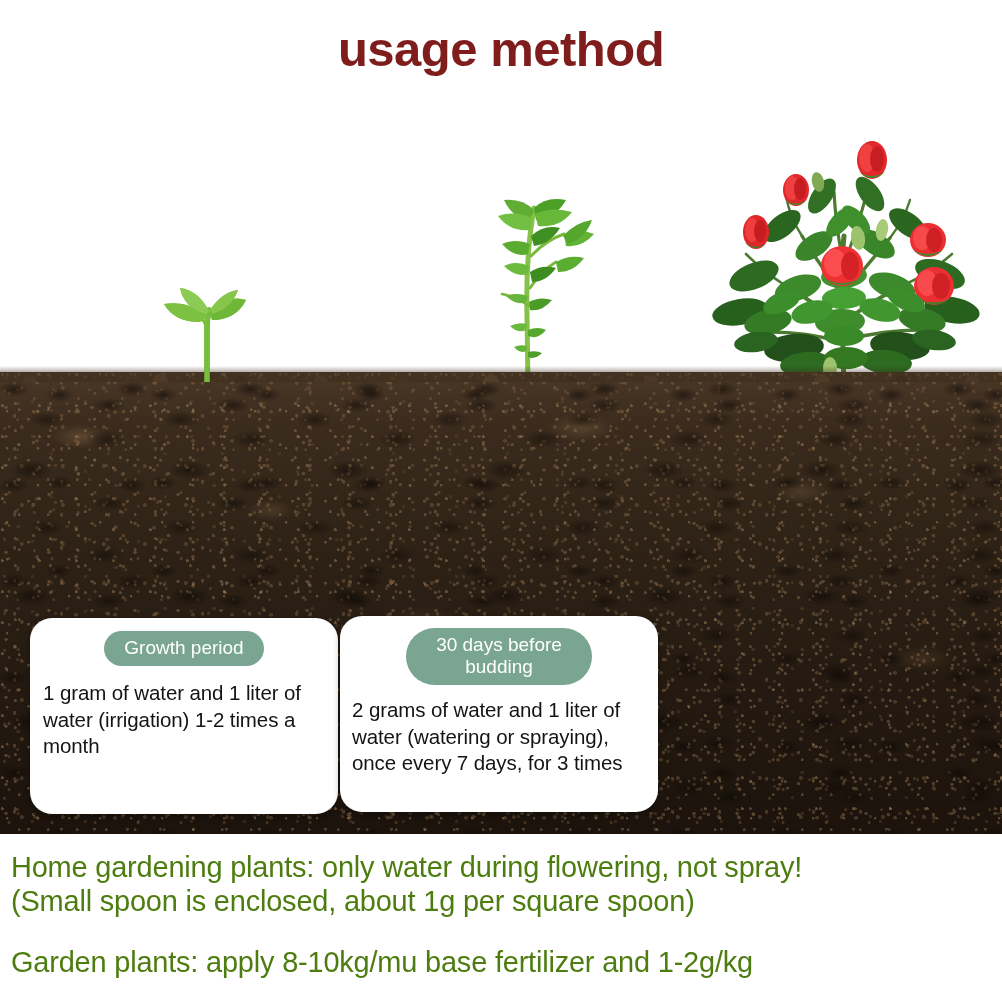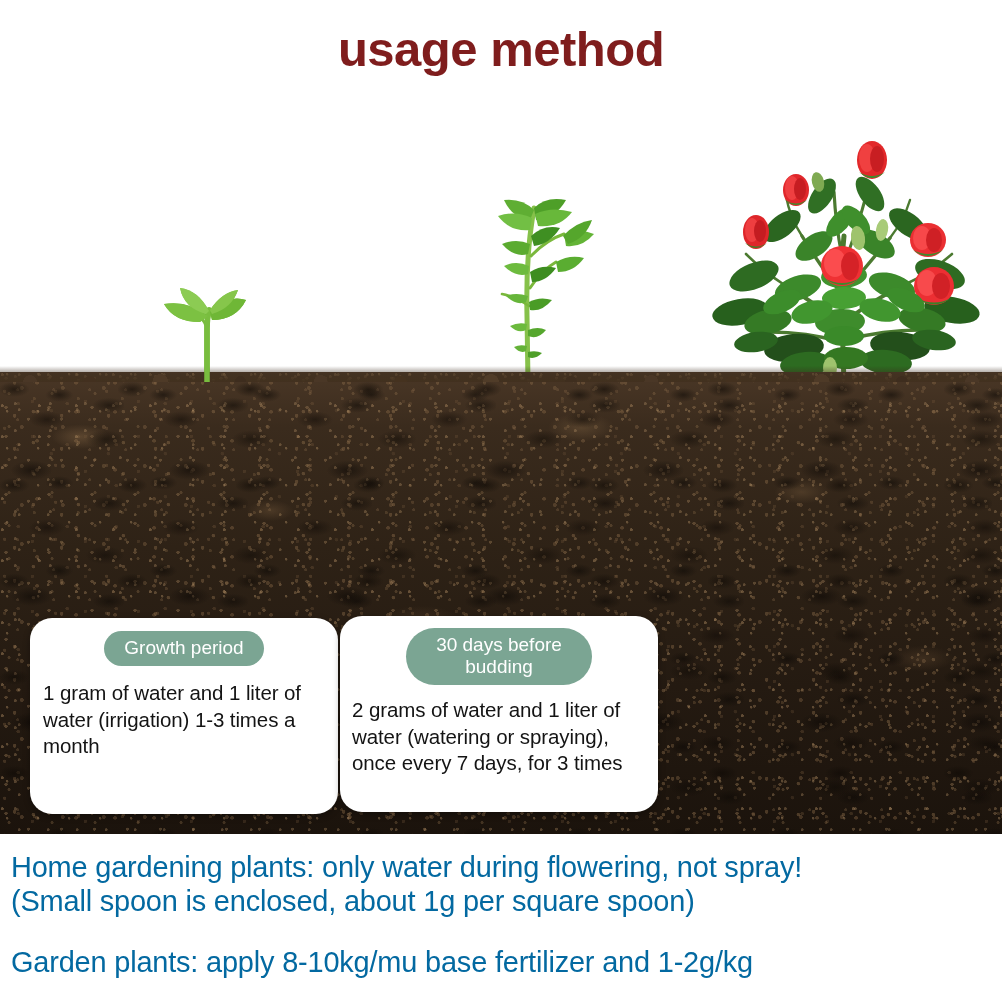--- a/index.html
+++ b/index.html
@@ -150,21 +150,21 @@
   #card1 .card-body{ padding:14px 14px 0 13px; }
   #card2 .card-body{ padding:12px 5px 0 12px; }
   #card3 .card-body{ padding:16px 6px 0 12px; white-space:nowrap; }
   #card3 .card-body{ font-size:20px; }
 
   
   #notes{
     position:absolute; left:0; top:836px; width:1002px; height:166px;
     background:#ffffff;
     padding:14px 0 0 11px;
-    color:#0369a1;
+    color:#4d7c0f;
   }
   .note-line{
     font-size:30px;
     line-height:1.13;
     letter-spacing:-0.2px;
     white-space:nowrap;
     font-stretch:condensed;
     transform:scaleX(.965);
     transform-origin:left center;
   }
@@ -436,21 +436,21 @@
         <path d="M60 28 Q72 10 88 8 Q82 26 62 32 Z" fill="#86c64b"></path>
       </svg>
     </div>
 
   </div>
 
   <div class="card" id="card1">
     <div class="badge-wrap">
       <span class="badge">Growth period</span>
     </div>
-    <div class="card-body">1 gram of water and 1 liter of water (irrigation) 1-3 times a month</div>
+    <div class="card-body">1 gram of water and 1 liter of water (irrigation) 1-2 times a month</div>
   </div>
 
   <div class="card" id="card2">
     <div class="badge-wrap">
       <span class="badge" style="max-width:186px;">30 days before budding</span>
     </div>
     <div class="card-body">2 grams of water and 1 liter of water (watering or spraying), once every 7 days, for 3 times</div>
   </div>
 
 

